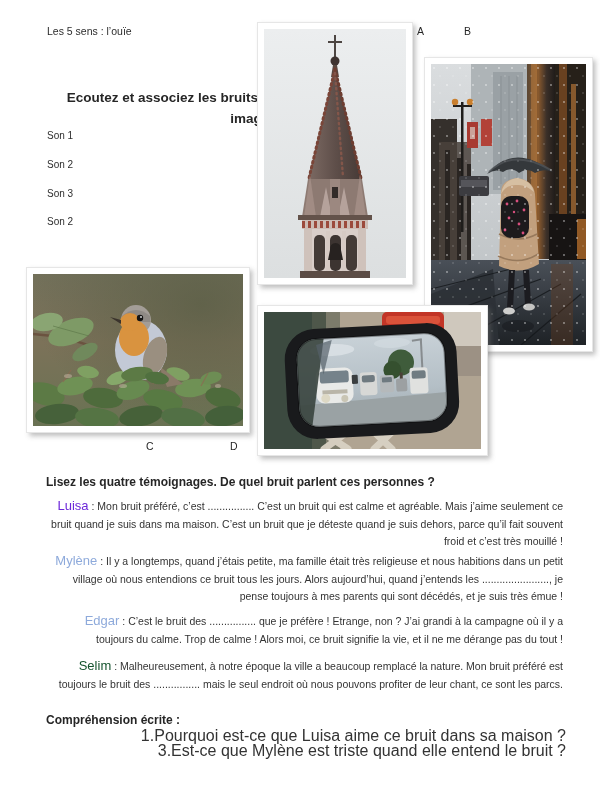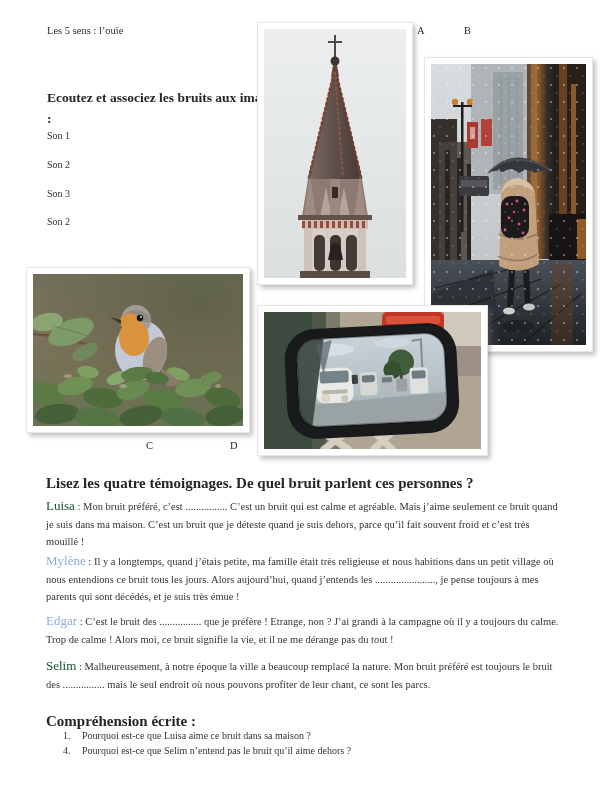--- a/index.html
+++ b/index.html
@@ -1,34 +1,34 @@
 <!DOCTYPE html>
 <html><head>
 <meta charset="utf-8">
 <style>
   html, body { margin: 0; padding: 0; background: #ffffff; }
   .page {
     position: relative; width: 600px; height: 805px; background: #ffffff;
-    font-family: Liberation Serif, serif; color: #303030; overflow: hidden;
+    font-family: Liberation Sans, sans-serif; color: #303030; overflow: hidden; text-align: right;
   }
   .doc-title { position: absolute; left: 47px; top: 25px; font-size: 10.5px; color: #2c2c2c; }
   .img-label { position: absolute; font-size: 10.5px; color: #262626; }
   .label-a { left: 417px; top: 25px; }
   .label-b { left: 464px; top: 25px; }
   .label-c { left: 146px; top: 440px; }
   .label-d { left: 230px; top: 440px; }
   .heading-ex {
     position: absolute; left: 47px; top: 87px; width: 238px;
     font-size: 13.5px; font-weight: bold; color: #262626; line-height: 21px;
   }
   .son-item { position: absolute; left: 47px; font-size: 10px; color: #2e2e2e; }
-  .section-heading { position: absolute; left: 46px; font-size: 15px; font-weight: bold; color: #262626; }
+  .section-heading { position: absolute; left: 46px; font-size: 12px; font-weight: bold; color: #262626; }
   .para { position: absolute; left: 46px; width: 517px; font-size: 10.5px; line-height: 17.5px; color: #333333; }
   .t-name { font-size: 13px; }
-  .q-list { position: absolute; left: 46px; top: 728px; width: 520px; font-size: 10px; line-height: 15.2px; color: #333333; }
+  .q-list { position: absolute; left: 46px; top: 728px; width: 520px; font-size: 16px; line-height: 15.2px; color: #333333; }
   .q-item { padding-left: 17px; }
   .q-num { display: inline-block; width: 19px; }
   .photo-frame {
     position: absolute; box-sizing: border-box; background: #ffffff;
     border: 1px solid #e6e6e6; padding: 6px;
     box-shadow: 2.5px 3px 5px rgba(110,110,110,0.45);
   }
   .photo-frame svg { display: block; width: 100%; height: 100%; }
   .frame-a { left: 257px; top: 22px;  width: 156px; height: 263px; z-index: 1; }
   .frame-b { left: 424px; top: 57px;  width: 169px; height: 295px; z-index: 1; }
@@ -307,35 +307,35 @@
       </g>
     </svg>
   </div>
 
   <div class="img-label label-c">C</div>
   <div class="img-label label-d">D</div>
 
   <div class="section-heading" style="top:475px">Lisez les quatre témoignages. De quel bruit parlent ces personnes ?</div>
 
   <div class="para" style="top:497px">
-    <span class="t-name" style="color: #14532d;">Luisa</span><span> : </span><span>Mon bruit préféré, c’est ................ C’est un bruit qui est calme et agréable. Mais j’aime seulement ce bruit quand je suis dans ma maison. C’est un bruit que je déteste quand je suis dehors, parce qu’il fait souvent froid et c’est très mouillé !</span>
+    <span class="t-name" style="color: #6d28d9;">Luisa</span><span> : </span><span>Mon bruit préféré, c’est ................ C’est un bruit qui est calme et agréable. Mais j’aime seulement ce bruit quand je suis dans ma maison. C’est un bruit que je déteste quand je suis dehors, parce qu’il fait souvent froid et c’est très mouillé !</span>
   </div>
 
   <div class="para" style="top:552px">
     <span class="t-name" style="color: rgb(142, 170, 219);">Mylène</span><span> : </span><span>Il y a longtemps, quand j’étais petite, ma famille était très religieuse et nous habitions dans un petit village où nous entendions ce bruit tous les jours. Alors aujourd’hui, quand j’entends les ......................., je pense toujours à mes parents qui sont décédés, et je suis très émue !</span>
   </div>
 
   <div class="para" style="top:612px">
     <span class="t-name" style="color: rgb(142, 170, 219);">Edgar</span><span> : </span><span>C’est le bruit des ................ que je préfère ! Etrange, non ? J’ai grandi à la campagne où il y a toujours du calme. Trop de calme ! Alors moi, ce bruit signifie la vie, et il ne me dérange pas du tout !</span>
   </div>
 
   <div class="para" style="top:657px">
     <span class="t-name" style="color: #14532d;">Selim</span><span> : </span><span>Malheureusement, à notre époque la ville a beaucoup remplacé la nature. Mon bruit préféré est toujours le bruit des ................ mais le seul endroit où nous pouvons profiter de leur chant, ce sont les parcs.</span>
   </div>
 
   <div class="section-heading" style="top:713px">Compréhension écrite :</div>
 
   <div class="q-list">
     <div class="q-item"><span class="q-num">1.</span><span>Pourquoi est-ce que Luisa aime ce bruit dans sa maison ?</span></div>
-    <div class="q-item"><span class="q-num">4.</span><span>Pourquoi est-ce que Selim n’entend pas le bruit qu’il aime dehors ?</span></div>
+    <div class="q-item"><span class="q-num">3.</span><span>Est-ce que Mylène est triste quand elle entend le bruit ?</span></div>
   </div>
 
 </div>
 
 </body></html>

